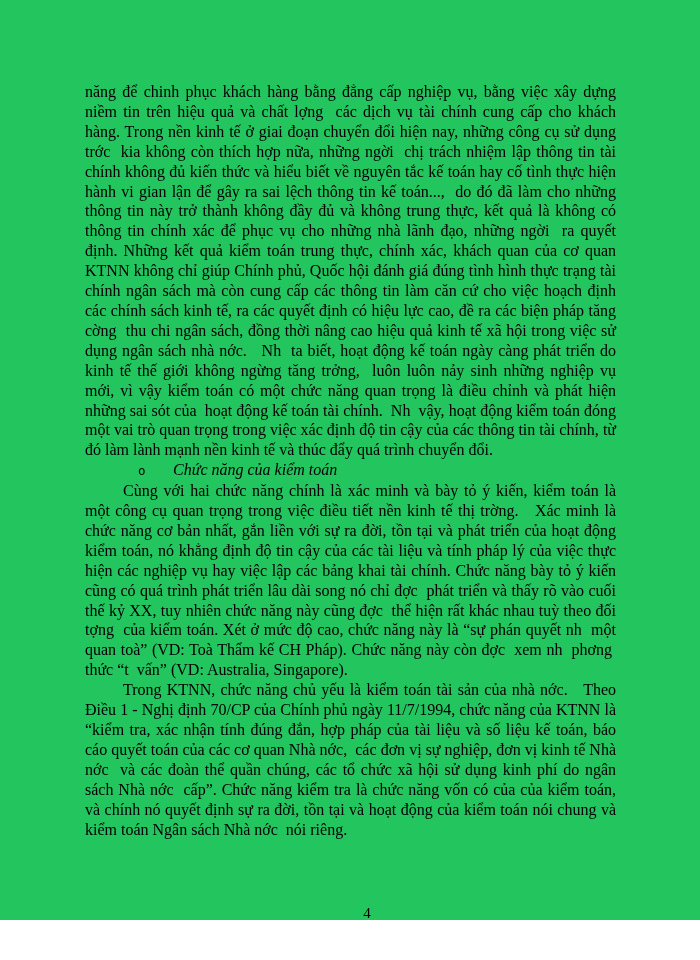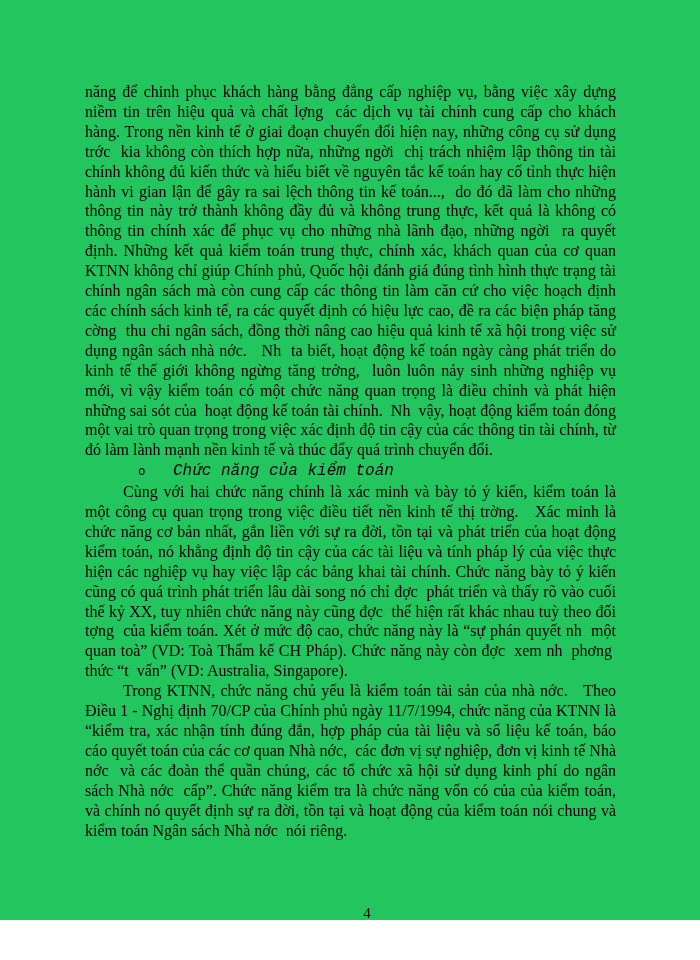--- a/index.html
+++ b/index.html
@@ -41,21 +41,20 @@
   }
   .bullet-marker {
     display: inline-block;
     width: 35px;
     font-family: "DejaVu Sans Mono", monospace;
     font-size: 12.5px;
     font-style: normal;
   }
   .bullet-text {
     font-style: italic;
-    font-family: Liberation Mono, monospace;
   }
   .page-number {
     position: absolute;
     top: 905px;
     left: 0;
     width: 734px;
     text-align: center;
     font-size: 15px;
   }
 </style>

